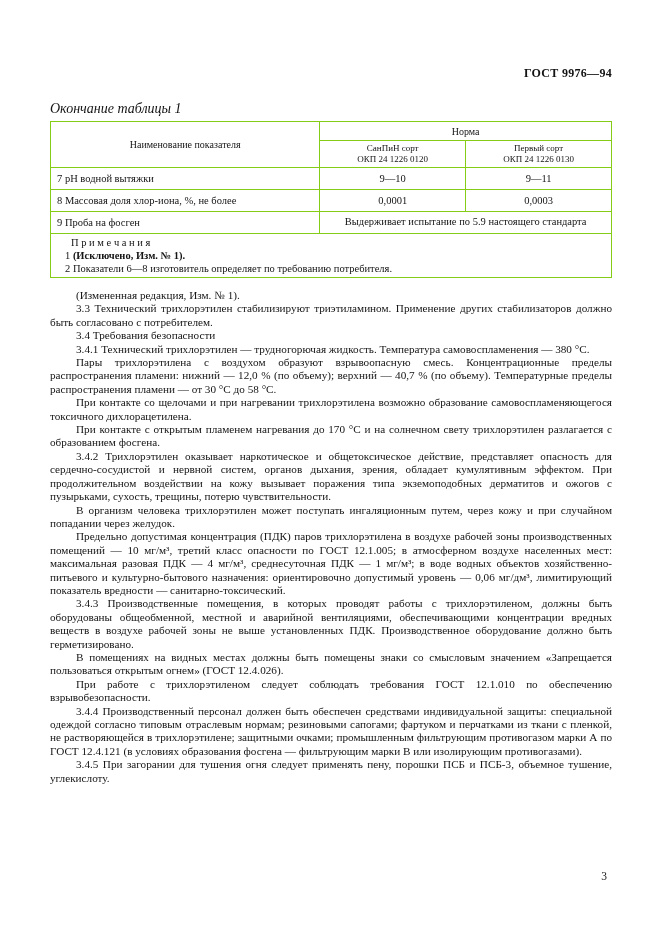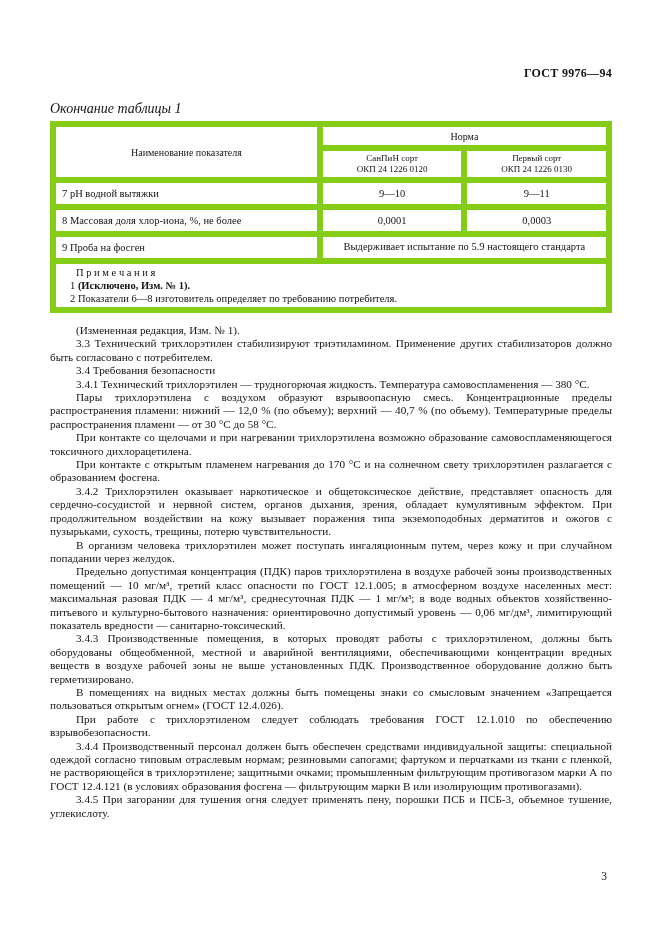--- a/index.html
+++ b/index.html
@@ -30,21 +30,21 @@
     font-style: italic;
     font-size: 14px;
   }
   table.norms-table {
     margin-top: 4px;
     border-collapse: collapse;
     width: 100%;
     font-size: 10.5px;
   }
   table.norms-table td {
-    border: 6px solid #84cc16;
+    border: 1px solid #84cc16;
     padding: 2px 6px;
     vertical-align: middle;
   }
   td.c-name-h {
     width: 48%;
     text-align: center;
     font-size: 10px;
   }
   td.c-norma {
     text-align: center;

